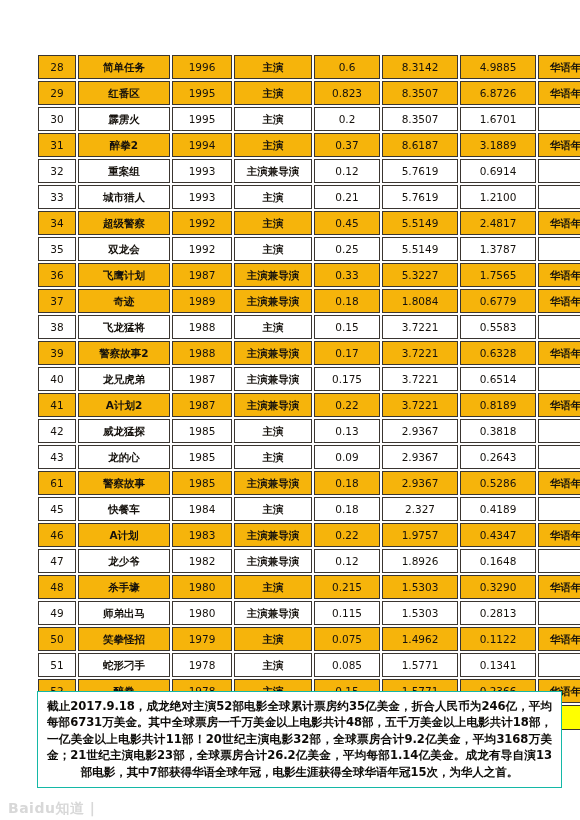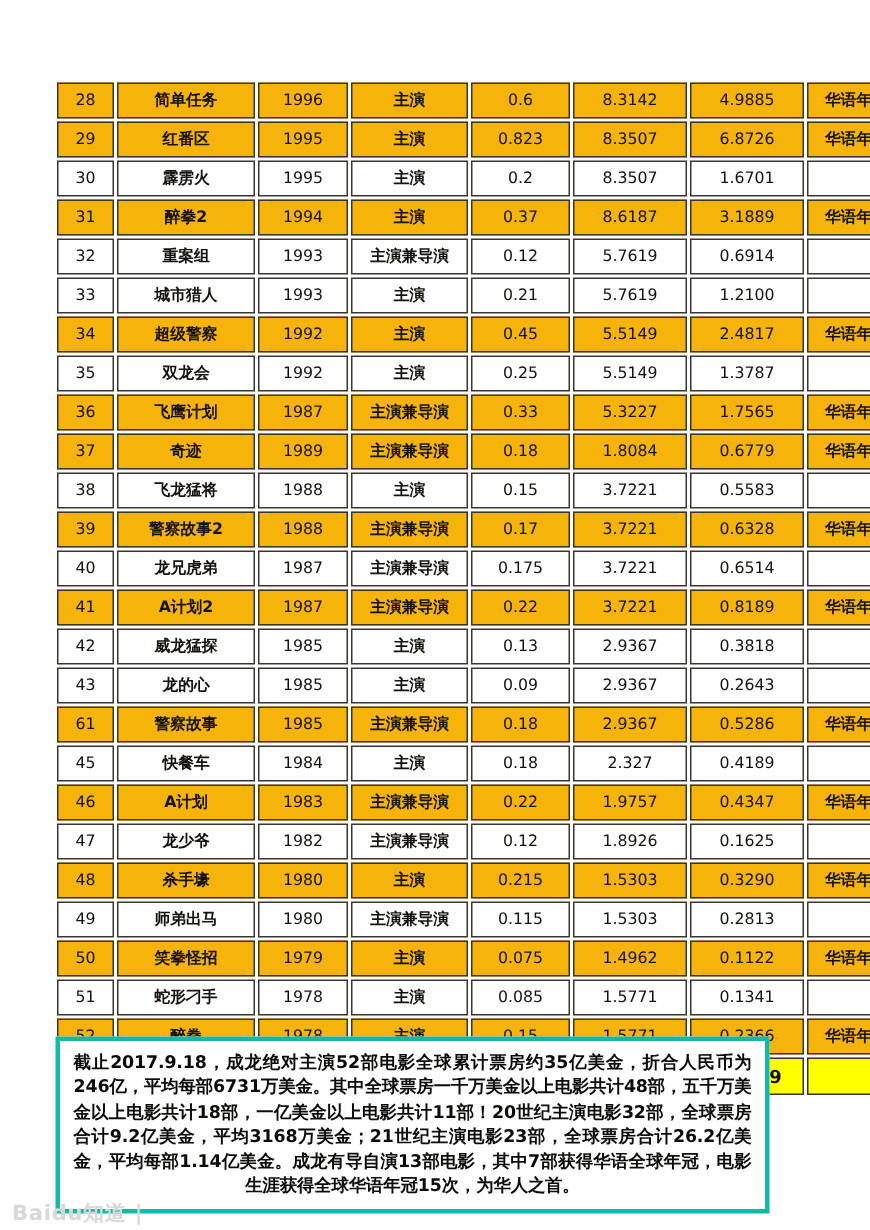--- a/index.html
+++ b/index.html
@@ -67,23 +67,23 @@
     background: #FFFF00;
     font-weight: 700;
     font-size: 12px;
     height: 23px;
   }
 
   .footnote {
     position: absolute;
     left: 37px;
     top: 679px;
-    width: 476px;
+    width: 525px;
     min-height: 92px;
-    border: 3px solid #14b8a6;
+    border: 1px solid #14b8a6;
     background: #ffffff;
     box-sizing: border-box;
     padding: 6px 9px 7px 9px;
     font-size: 11.6px;
     line-height: 1.42;
     text-align: justify;
     text-align-last: center;
     font-weight: 700;
     color: #0d0b08;
     letter-spacing: -0.1px;
@@ -298,21 +298,21 @@
             <td class="c-rmb">0.4347</td>
             <td class="c-note">华语年冠</td>
           </tr>
           <tr class="">
             <td class="c-rank">47</td>
             <td class="c-title">龙少爷</td>
             <td class="c-year">1982</td>
             <td class="c-role">主演兼导演</td>
             <td class="c-cn">0.12</td>
             <td class="c-global">1.8926</td>
-            <td class="c-rmb">0.1625</td>
+            <td class="c-rmb">0.1648</td>
             <td class="c-note"></td>
           </tr>
           <tr class="hl">
             <td class="c-rank">48</td>
             <td class="c-title">杀手壕</td>
             <td class="c-year">1980</td>
             <td class="c-role">主演</td>
             <td class="c-cn">0.215</td>
             <td class="c-global">1.5303</td>
             <td class="c-rmb">0.3290</td>

